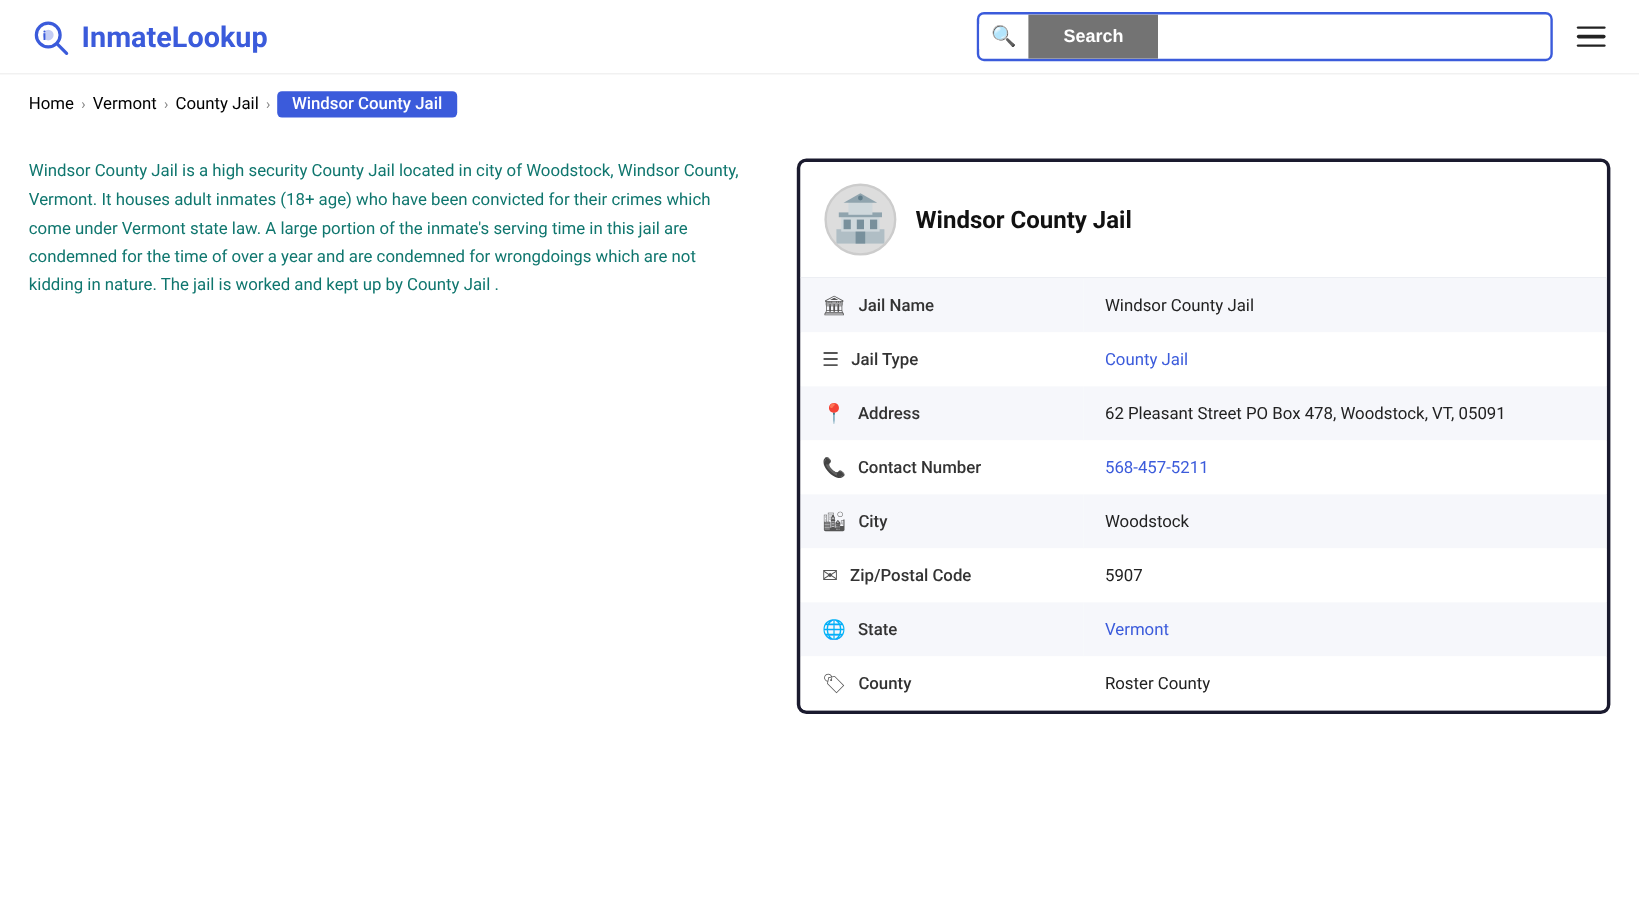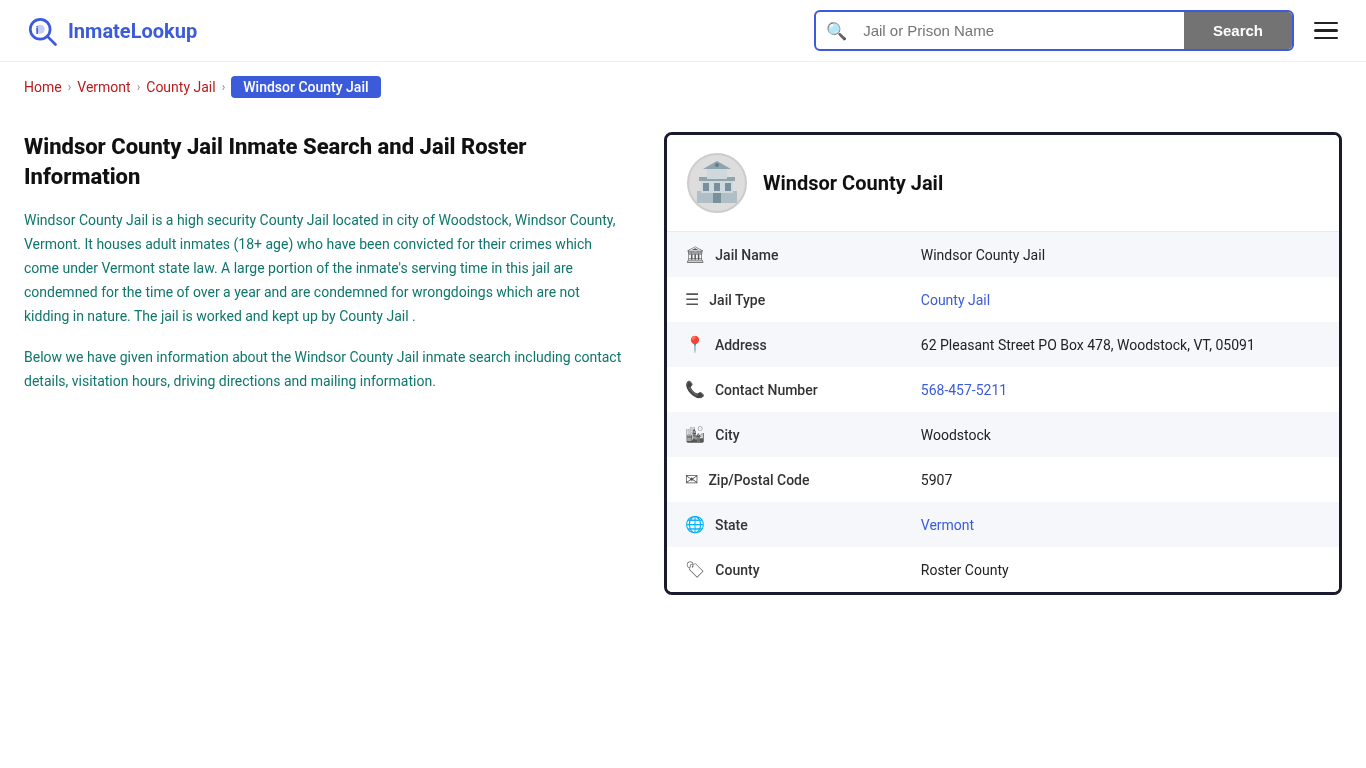--- a/index.html
+++ b/index.html
@@ -27,21 +27,21 @@
       align-items: center;
       gap: 8px;
       text-decoration: none;
       color: #222;
     }
     .logo-icon {
       width: 36px;
       height: 36px;
     }
     .logo-text {
-      font-size: 20px;
+      font-size: 24px;
       font-weight: 700;
       color: #1a1a2e;
     }
     .logo-text span {
       color: #3b5bdb;
     }
     .header-right {
       display: flex;
       align-items: center;
       gap: 16px;
@@ -99,21 +99,21 @@
     
     .breadcrumb {
       padding: 14px 24px;
       display: flex;
       align-items: center;
       gap: 6px;
       font-size: 14px;
       color: #444;
     }
     .breadcrumb a {
-      color: #b91c1c;
+      color: #000000;
       text-decoration: none;
     }
     .breadcrumb .chevron {
       color: #888;
       font-size: 12px;
     }
     .breadcrumb .active-crumb {
       background: #3b5bdb;
       color: #fff;
       padding: 3px 12px;
@@ -242,21 +242,20 @@
       <text x="13" y="23" font-size="12" font-weight="bold" fill="#3b5bdb">i</text>
     </svg>
     <span class="logo-text">
       <span>Inmate</span><span>Lookup</span>
     </span>
   </a>
 
   <div class="header-right">
     <div class="search-bar">
       <span class="search-bar-icon">🔍</span>
-      <input type="text" placeholder="Jail or Prison Name" style="">
       <button class="search-btn">Search</button>
     </div>
     <div class="hamburger">
       <span></span>
       <span></span>
       <span></span>
     </div>
   </div>
 </header>
 
@@ -266,23 +265,21 @@
   <a href="#">Vermont</a>
   <span class="chevron">›</span>
   <a href="#">County Jail</a>
   <span class="chevron">›</span>
   <span class="active-crumb">Windsor County Jail</span>
 </nav>
 
 <div class="main-content">
 
   <div class="left-col">
-    <h1 class="page-title">Windsor County Jail Inmate Search and Jail Roster Information</h1>
     <p class="page-desc">Windsor County Jail is a high security County Jail located in city of Woodstock, Windsor County, Vermont. It houses adult inmates (18+ age) who have been convicted for their crimes which come under Vermont state law. A large portion of the inmate's serving time in this jail are condemned for the time of over a year and are condemned for wrongdoings which are not kidding in nature. The jail is worked and kept up by County Jail .</p>
-    <p class="page-desc">Below we have given information about the Windsor County Jail inmate search including contact details, visitation hours, driving directions and mailing information.</p>
   </div>
 
   <div class="right-col">
     <div class="info-card">
       <div class="card-header">
         <div class="jail-avatar">
 
           <svg viewBox="0 0 48 48" xmlns="http://www.w3.org/2000/svg">
             <rect x="4" y="32" width="40" height="12" fill="#b0bec5"></rect>
             <rect x="8" y="20" width="32" height="14" fill="#cfd8dc"></rect>

